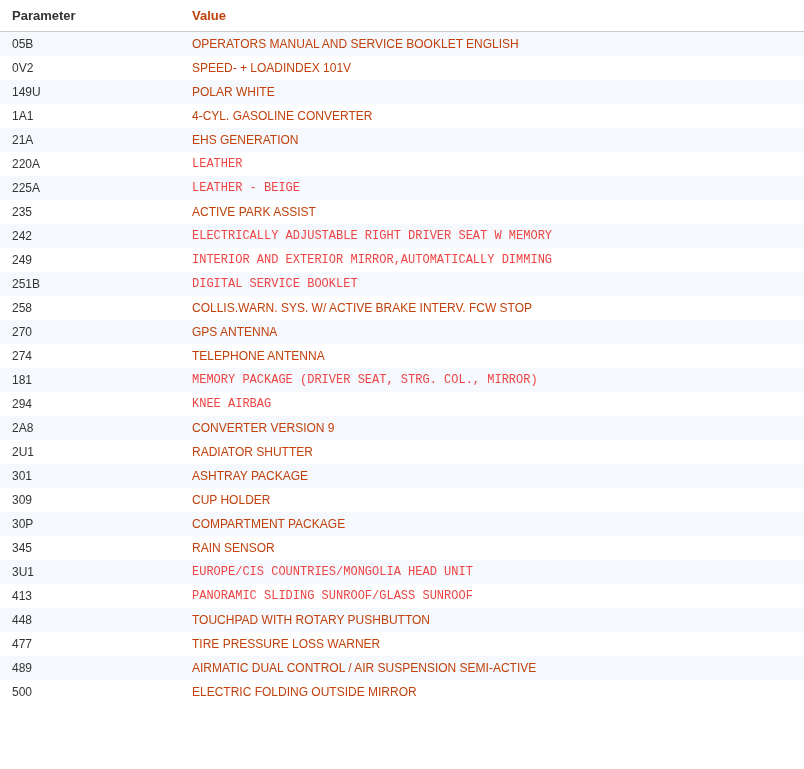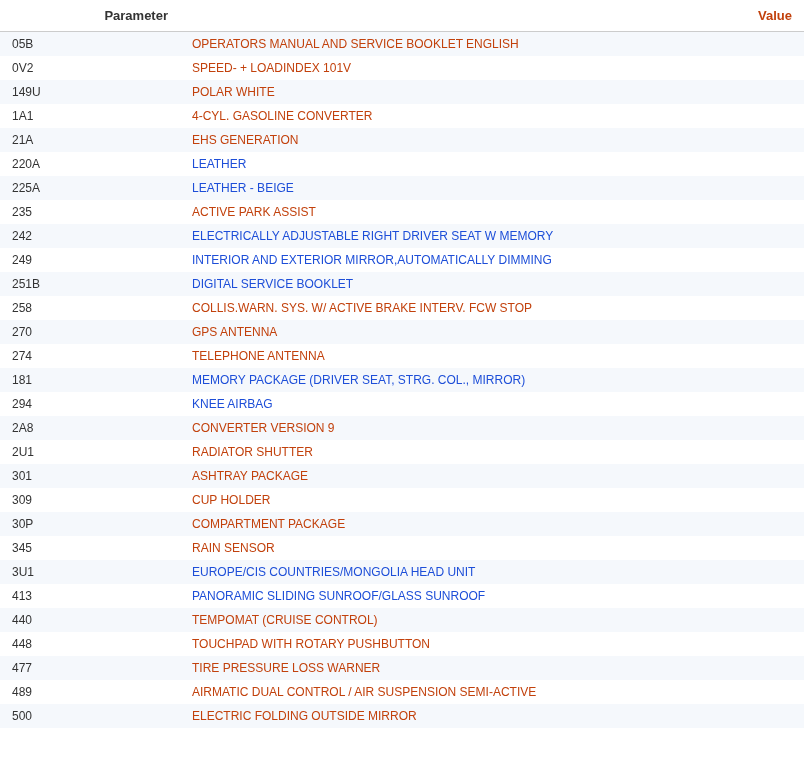--- a/index.html
+++ b/index.html
@@ -10,21 +10,21 @@
       color: #333;
     }
     table {
       width: 100%;
       border-collapse: collapse;
     }
     thead tr {
       background: #fff;
     }
     thead th {
-      text-align: right;
+      text-align: left;
       padding: 8px 12px;
       font-weight: bold;
       font-size: 13px;
       color: #222;
       border-bottom: 1px solid #ccc;
     }
     tbody tr:nth-child(odd) {
       background: #f5f8fc;
     }
     tbody tr:nth-child(even) {
@@ -35,21 +35,22 @@
       font-size: 12px;
     }
     .col-param {
       width: 180px;
       color: #333;
     }
     .col-value {
       color: #c2410c;
     }
     .highlight {
-      color: #1d4ed8;
+      color: #ef4444;
+      font-family: Liberation Mono, monospace;
     }
   </style>
 </head>
 <body>
 
 <table>
   <thead>
     <tr>
       <th class="col-param">Parameter</th>
       <th class="col-value">Value</th>
@@ -146,24 +147,20 @@
       </tr>
       <tr>
         <td class="col-param">3U1</td>
         <td class="col-value highlight">EUROPE/CIS COUNTRIES/MONGOLIA HEAD UNIT</td>
       </tr>
       <tr>
         <td class="col-param">413</td>
         <td class="col-value highlight">PANORAMIC SLIDING SUNROOF/GLASS SUNROOF</td>
       </tr>
       <tr>
-        <td class="col-param">440</td>
-        <td class="col-value">TEMPOMAT (CRUISE CONTROL)</td>
-      </tr>
-      <tr>
         <td class="col-param">448</td>
         <td class="col-value">TOUCHPAD WITH ROTARY PUSHBUTTON</td>
       </tr>
       <tr>
         <td class="col-param">477</td>
         <td class="col-value">TIRE PRESSURE LOSS WARNER</td>
       </tr>
       <tr>
         <td class="col-param">489</td>
         <td class="col-value">AIRMATIC DUAL CONTROL / AIR SUSPENSION SEMI-ACTIVE</td>

